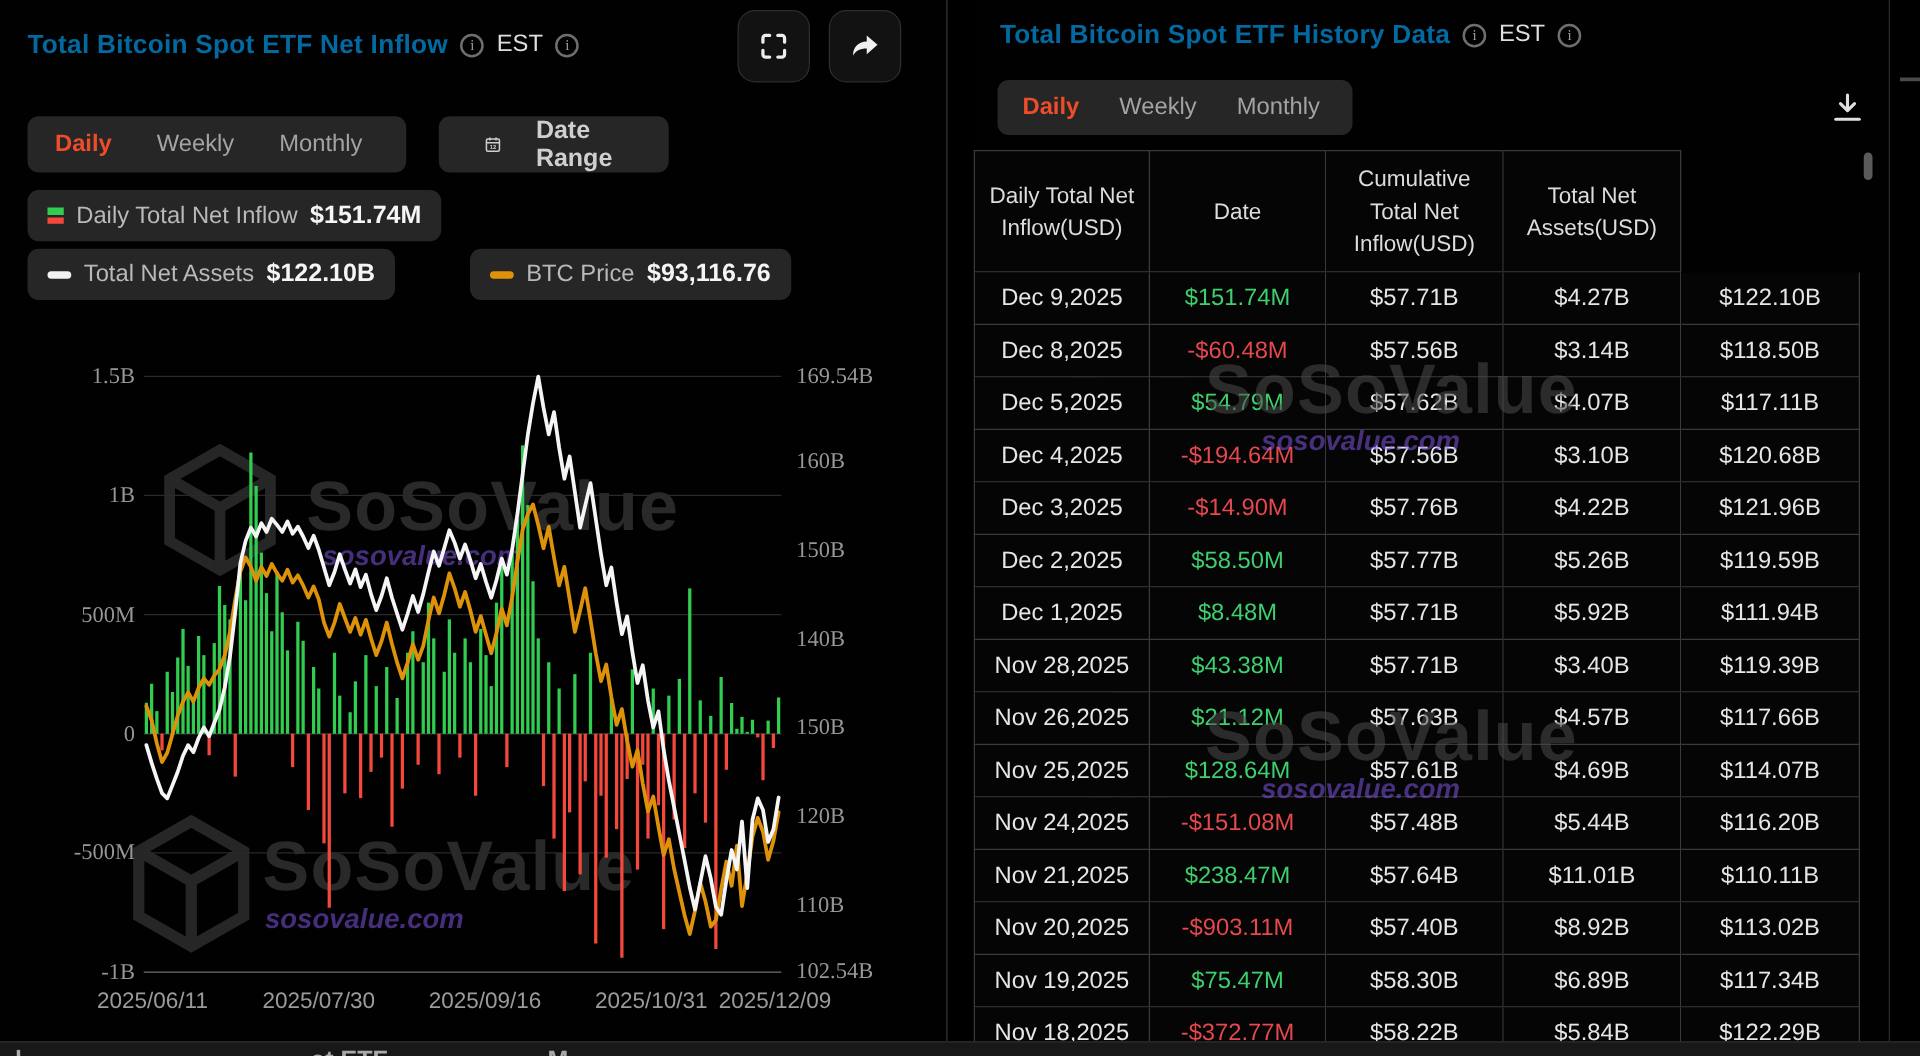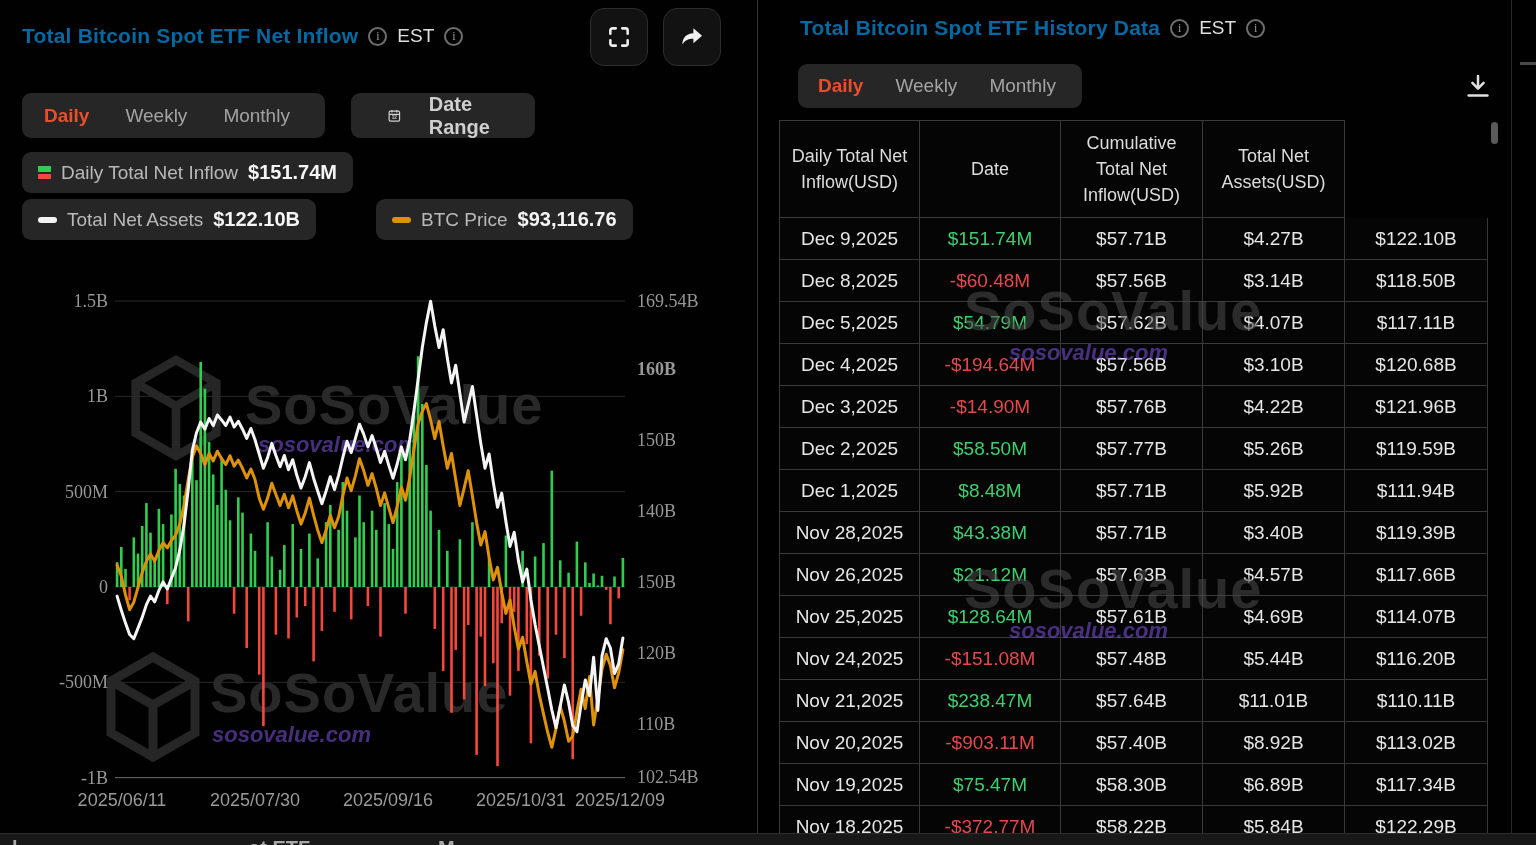--- a/index.html
+++ b/index.html
@@ -283,21 +283,21 @@
     <div id="left-ticks">
         <div class="y-tick left" style="top: 301px; left: 0px; width: 108px;">1.5B</div>
         <div class="y-tick left" style="top: 396.333px; left: 0px; width: 108px;">1B</div>
         <div class="y-tick left" style="top: 491.667px; left: 0px; width: 108px;">500M</div>
         <div class="y-tick left" style="top: 587px; left: 0px; width: 108px;">0</div>
         <div class="y-tick left" style="top: 682.333px; left: 0px; width: 108px;">-500M</div>
         <div class="y-tick left" style="top: 777.667px; left: 0px; width: 108px;">-1B</div>
       </div>
     <div id="right-ticks">
         <div class="y-tick" style="left: 637px; top: 301px;">169.54B</div>
-        <div class="y-tick" style="left: 637px; top: 368.777px; font-weight: bold;">160B</div>
+        <div class="y-tick" style="left: 637px; top: 368.777px;">160B</div>
         <div class="y-tick" style="left: 637px; top: 439.821px;">150B</div>
         <div class="y-tick" style="left: 637px; top: 510.866px;">140B</div>
         <div class="y-tick" style="left: 637px; top: 581.911px;">150B</div>
         <div class="y-tick" style="left: 637px; top: 652.956px;">120B</div>
         <div class="y-tick" style="left: 637px; top: 724.001px;">110B</div>
         <div class="y-tick" style="left: 637px; top: 777px;">102.54B</div>
       </div>
     <div id="x-ticks">
         <div class="x-tick" style="left: 122px;">2025/06/11</div>
         <div class="x-tick" style="left: 255px;">2025/07/30</div>

